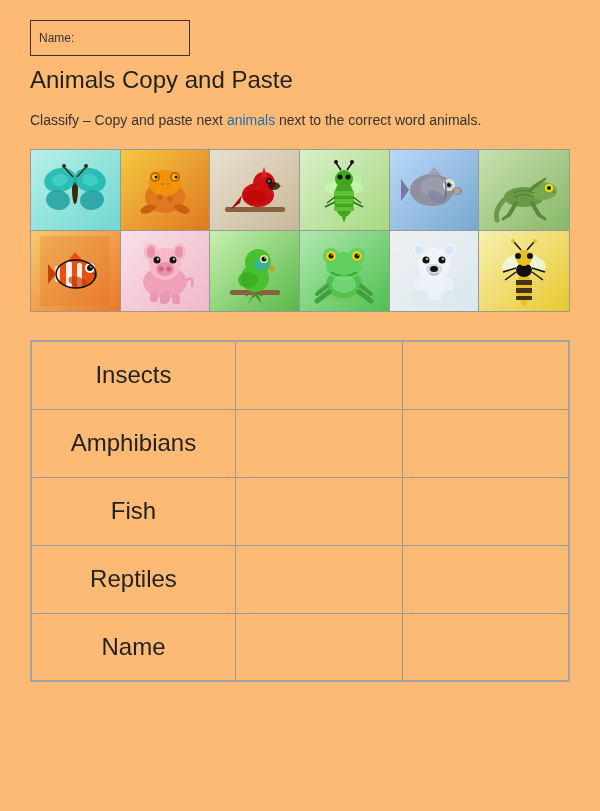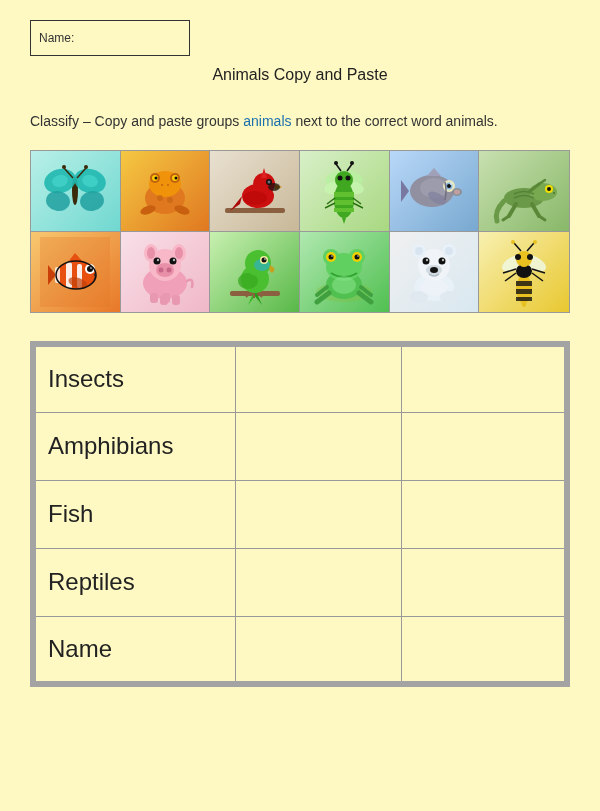--- a/index.html
+++ b/index.html
@@ -7,41 +7,41 @@
       background: #f0f0f0;
       font-family: Arial, sans-serif;
       display: flex;
       justify-content: center;
       align-items: flex-start;
       min-height: 811px;
     }
     .page {
       width: 600px;
       min-height: 811px;
-      background: #fef9c3;
+      background: #fdba74;
       padding: 20px 30px;
       position: relative;
     }
     .name-box {
       border: 1px solid #333;
       width: 160px;
       height: 36px;
       display: flex;
       align-items: center;
       padding: 4px 8px;
       font-size: 12px;
       color: #333;
       margin-bottom: 10px;
     }
     .page-title {
-      text-align: center;
-      font-size: 16px;
+      text-align: left;
+      font-size: 24px;
       font-weight: normal;
       color: #222;
-      margin-bottom: 27px;
+      margin-bottom: 16px;
     }
     .instructions {
       font-size: 14px;
       color: #333;
       margin-bottom: 18px;
       line-height: 1.5;
     }
     .instructions .bold { font-weight: normal; }
     .instructions .blue { color: #1a6fad; }
 
@@ -73,21 +73,22 @@
     }
     .animal-cell svg {
       width: 70px;
       height: 70px;
     }
 
     
     .classify-table {
       width: 100%;
       border-collapse: collapse;
-      border: 6px solid #a3a3a3;
+      border: 2px solid #a3a3a3;
+      text-align: center;
     }
     .classify-table td {
       border: 1px solid #999;
       height: 68px;
       vertical-align: middle;
     }
     .classify-table td.label-cell {
       width: 38%;
       padding: 8px 12px;
       font-size: 24px;
@@ -128,21 +129,21 @@
 
 <div class="page">
 
   <div class="name-box">
     <span>Name:</span>
   </div>
 
   <h1 class="page-title">Animals Copy and Paste</h1>
 
   <p class="instructions">
-    <span class="bold">Classify</span><span> – Copy and paste groups </span><span class="blue">animals</span><span> next to the correct word animals.</span>
+    <span class="bold">Classify</span><span> – Copy and paste next </span><span class="blue">animals</span><span> next to the correct word animals.</span>
   </p>
 
   <div class="animal-grid">
     <div class="animal-grid-row">
 
       <div class="animal-cell butterfly">
         <svg viewBox="0 0 70 70" xmlns="http://www.w3.org/2000/svg">
 
           <ellipse cx="35" cy="35" rx="3" ry="14" fill="#3a2a0a"></ellipse>
 

